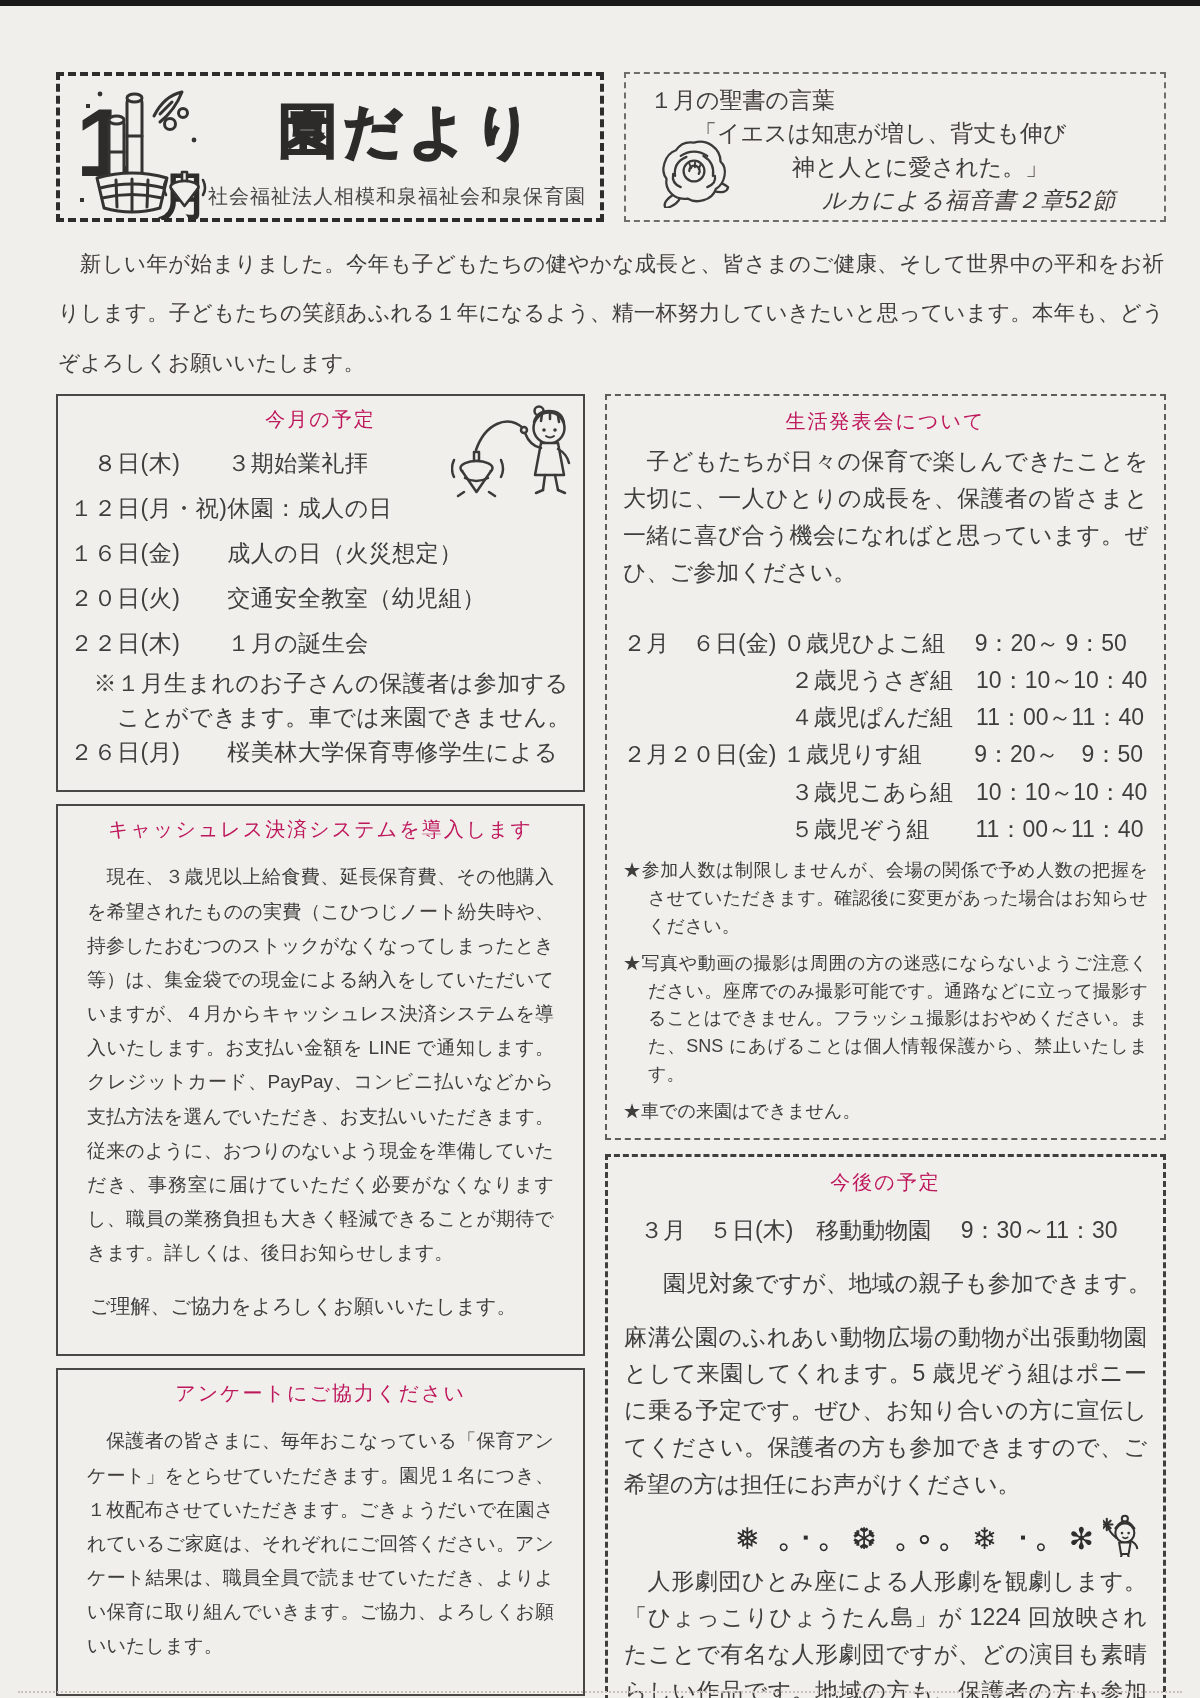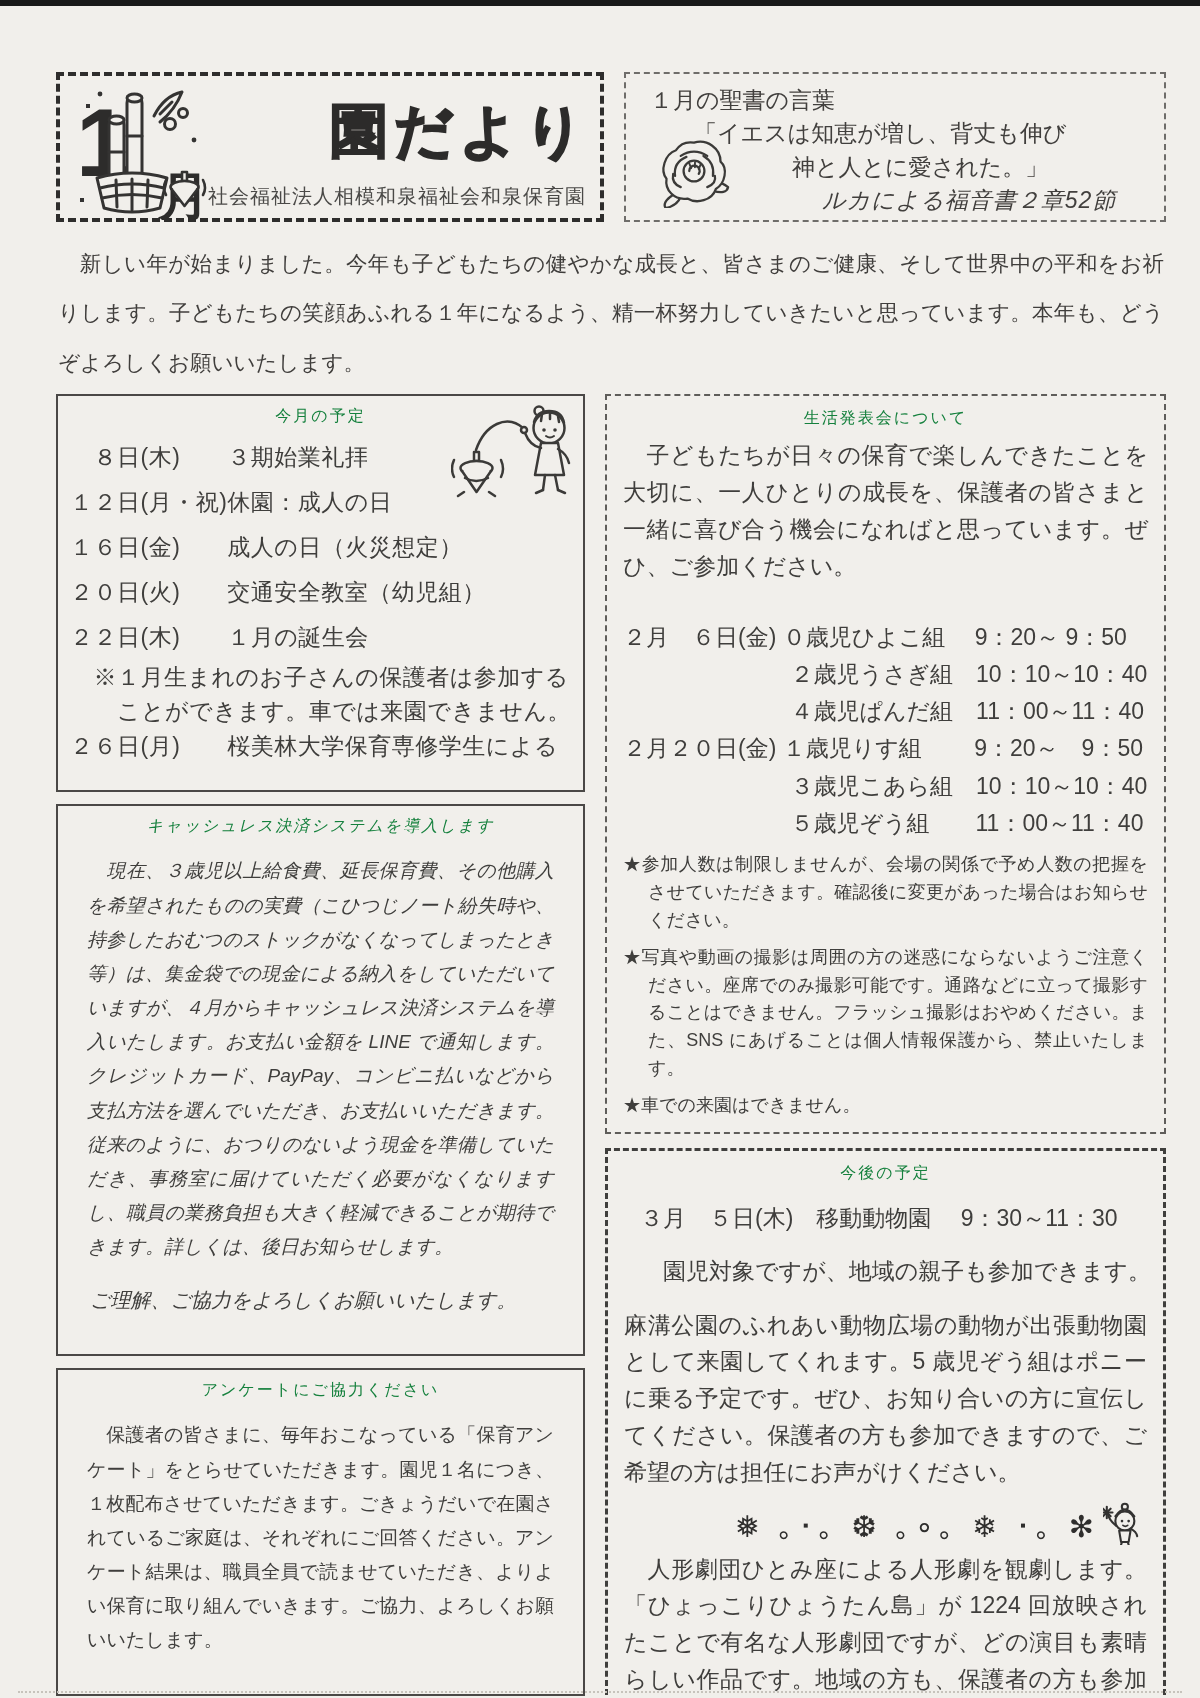--- a/index.html
+++ b/index.html
@@ -13,21 +13,21 @@
   .page{position:relative;box-sizing:border-box;padding:72px 34px 0 56px;}
 
   
   .header{display:flex;gap:20px;align-items:stretch;}
   .masthead{
     flex:0 0 548px;box-sizing:border-box;height:150px;position:relative;
     border:4px dashed #2e2d2c;background:transparent;
   }
   .kadomatsu{position:absolute;left:10px;top:4px;}
   .masthead-title{
-    margin:26px 10px 0 168px;text-align:right;
+    margin:26px 10px 0 168px;text-align:center;
     font-size:58px;font-weight:900;letter-spacing:6px;color:#2c2b2a;
     -webkit-text-stroke:2px #2c2b2a;line-height:1;white-space:nowrap;
   }
   .masthead-org{
     position:absolute;left:148px;bottom:8px;font-size:20px;letter-spacing:1px;
     color:#4a4947;white-space:nowrap;
   }
   .bible-box{
     flex:1;box-sizing:border-box;height:150px;position:relative;
     border:2px dashed #6f6d6a;padding:10px 14px 8px 24px;
@@ -56,30 +56,30 @@
   }
   .box-dashdot{
     box-sizing:border-box;border:2px dashed #5f5d5a;
     padding:10px 16px 12px 16px;position:relative;
   }
   .box-dashed{
     box-sizing:border-box;border:3px dashed #403f3d;
     padding:10px 16px 12px 16px;margin-top:14px;position:relative;
   }
   .box-title{
-    text-align:center;font-size:16px;letter-spacing:2px;margin:2px 0 8px 0;color:#15803d;
+    text-align:center;font-size:20px;letter-spacing:2px;margin:2px 0 8px 0;color:#be185d;
   }
 
   
   .monthly-box{min-height:398px;}
   .monthly-lines{margin-top:2px;}
   .monthly-lines .sched-line{white-space:pre;font-size:23px;line-height:1.95;letter-spacing:0.5px;}
   .monthly-lines .sched-line:nth-child(n+6){line-height:1.52;}
   .monthly-illust{position:absolute;top:6px;right:4px;}
-  .cashless-box{min-height:552px;font-style:italic;}
+  .cashless-box{min-height:552px;}
   .survey-box{min-height:328px;margin-bottom:0;}
   .body-text-s{font-size:19px;line-height:1.8;text-align:justify;margin:17px;letter-spacing:0;}
   .closing-line{font-size:20px;line-height:1.8;margin:0;}
 
   
   .happyokai-box{min-height:680px;}
   .body-text-m{font-size:23px;line-height:1.6;text-align:justify;margin:0;}
   .class-schedule{margin:34px 0 6px 0;}
   .class-schedule .sched-line{white-space:pre;font-size:23px;line-height:1.62;}
   .star-note{

